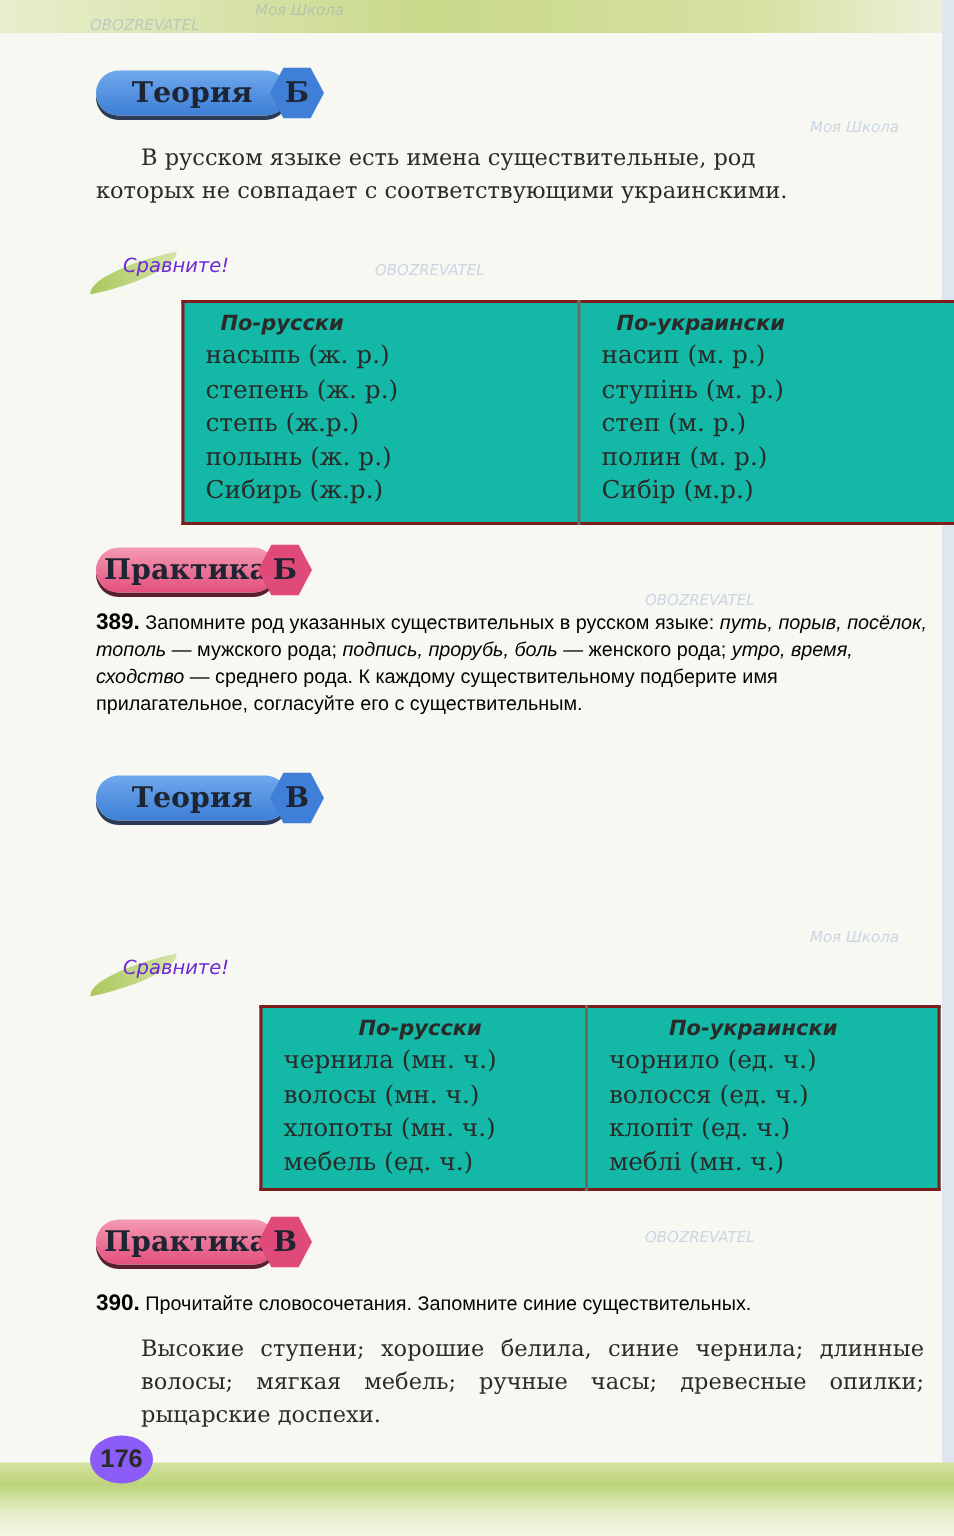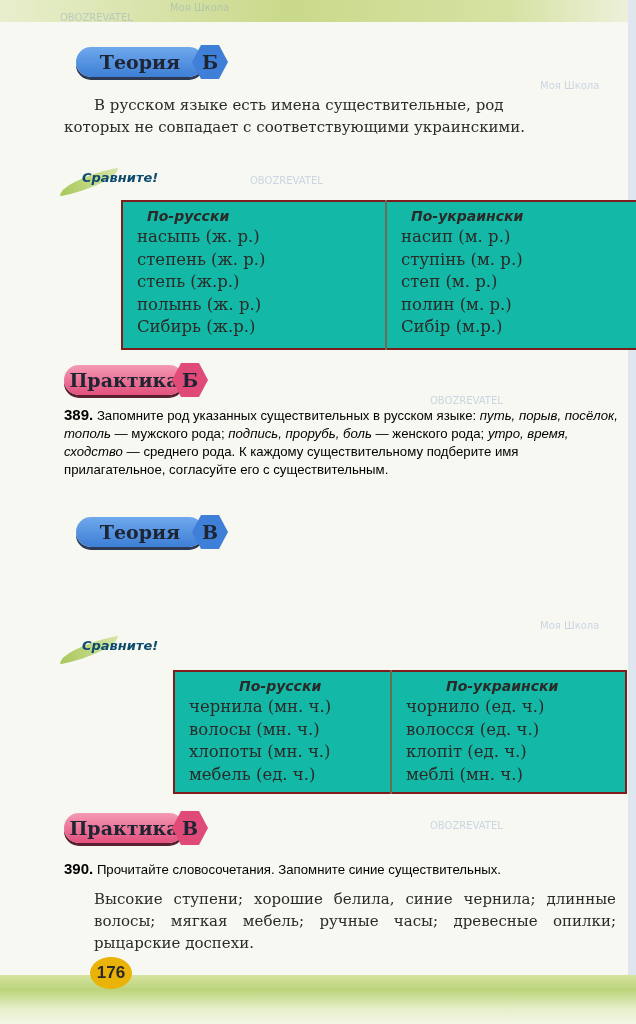--- a/index.html
+++ b/index.html
@@ -4,46 +4,46 @@
 <style>
   html, body { margin:0; padding:0; }
   body { width:636px; height:1024px; background:#f7f8f1; position:relative; overflow:hidden;
          font-family:"DejaVu Serif", serif; color:#2a2a28; }
   .topbar { position:absolute; left:0; top:0; width:636px; height:22px;
             background:linear-gradient(90deg,#e8eecd 0%,#c9d98a 45%,#d6e2a3 80%,#eef1dd 100%); }
   .rightedge { position:absolute; right:0; top:0; width:8px; height:1024px; background:#dfe6f0; }
   .badge { position:absolute; display:flex; align-items:center; }
   .pill { height:30px; border-radius:15px; display:flex; align-items:center; justify-content:center;
           font-weight:bold; font-size:19px; color:#1f2433; box-shadow:0 3px 0 #2c3a55; }
-  .pill.theory { background:linear-gradient(#6fa8ec,#3d7fd6); width:128px;margin-left:12px; }
+  .pill.theory { background:linear-gradient(#6fa8ec,#3d7fd6); width:128px; }
   .pill.practice { background:linear-gradient(#f49ab4,#e2507c); width:120px; box-shadow:0 3px 0 #5a2032; }
   .hex { width:36px; height:36px; margin-left:-12px; display:flex; align-items:center; justify-content:center;
          font-weight:bold; font-size:19px; color:#1f2433;
          clip-path:polygon(25% 3%,75% 3%,100% 50%,75% 97%,25% 97%,0 50%); }
   .hex.theory { background:#3f7fd8; }
   .hex.practice { background:#e04a78; }
   .para { position:absolute; left:64px; width:552px; font-size:15px; line-height:22px; text-align:justify; }
   .para .indent { padding-left:30px; }
   .compare { position:absolute; display:flex; align-items:center; }
   .compare .leaf { width:62px; height:16px; background:linear-gradient(90deg,#a9c75b,#d5e5a7);
                    border-radius:100% 0 100% 0; transform:rotate(-12deg); margin-right:-38px; margin-top:10px; }
-  .compare span { font-family:"DejaVu Sans", sans-serif; font-style:italic; font-weight:bold; font-size:13px; color:#0c4a6e; position:relative; }
+  .compare span { font-family:"DejaVu Sans", sans-serif; font-style:italic; font-weight:normal; font-size:13px; color:#6d28d9; position:relative; }
   table.cmp { position:absolute; border-collapse:collapse; background:#14b8a6; border:2px solid #7f1d1d;margin-left:35px; }
   table.cmp td { vertical-align:top; padding:6px 0 6px 14px; border-left:2px solid #6b6b5a; }
   table.cmp td:first-child { border-left:none; }
   .colhead { font-family:"DejaVu Sans", sans-serif; font-style:italic; font-weight:bold; font-size:14px; padding-left:10px; margin-bottom:2px; }
   .cell { font-size:16.5px; line-height:22.5px; }
   .exercise { position:absolute; left:64px; width:556px; font-family:"Liberation Sans", sans-serif; font-size:13.2px; line-height:18px; color:#000000; }
   .exercise b.num { font-size:15px; }
   .exercise i { font-style:italic; }
-  .pagenum { position:absolute; left:60px; top:957px; width:42px; height:32px; border-radius:50%; background:#eab308;
-             display:flex; align-items:center; justify-content:center; font-family:"Liberation Sans", sans-serif; font-weight:bold; font-size:17px;margin-left:30px; }
+  .pagenum { position:absolute; left:60px; top:957px; width:42px; height:32px; border-radius:50%; background:#8b5cf6;
+             display:flex; align-items:center; justify-content:center; font-family:"Liberation Sans", sans-serif; font-weight:bold; font-size:17px; }
   .bottomwave { position:absolute; left:0; top:975px; width:636px; height:49px;
                 background:linear-gradient(180deg,#d5e3a0 0%,#bcd47a 30%,#e7efcb 70%,#f3f6e6 100%); }
-  .wm { position:absolute; font-family:"DejaVu Sans", sans-serif; font-size:10px; color:rgba(120,150,200,0.35); white-space:nowrap; }
+  .wm { position:absolute; font-family:"DejaVu Sans", sans-serif; font-size:10px; color:rgba(120,150,200,0.35); font-style:italic; white-space:nowrap; }
 </style>
 </head>
 <body>
 
 <div class="topbar"></div>
 <div class="rightedge"></div>
 
 <div class="wm" style="left:170px;top:2px">Моя Школа</div>
 <div class="wm" style="left:60px;top:12px">OBOZREVATEL</div>
 <div class="wm" style="left:540px;top:80px">Моя Школа</div>

